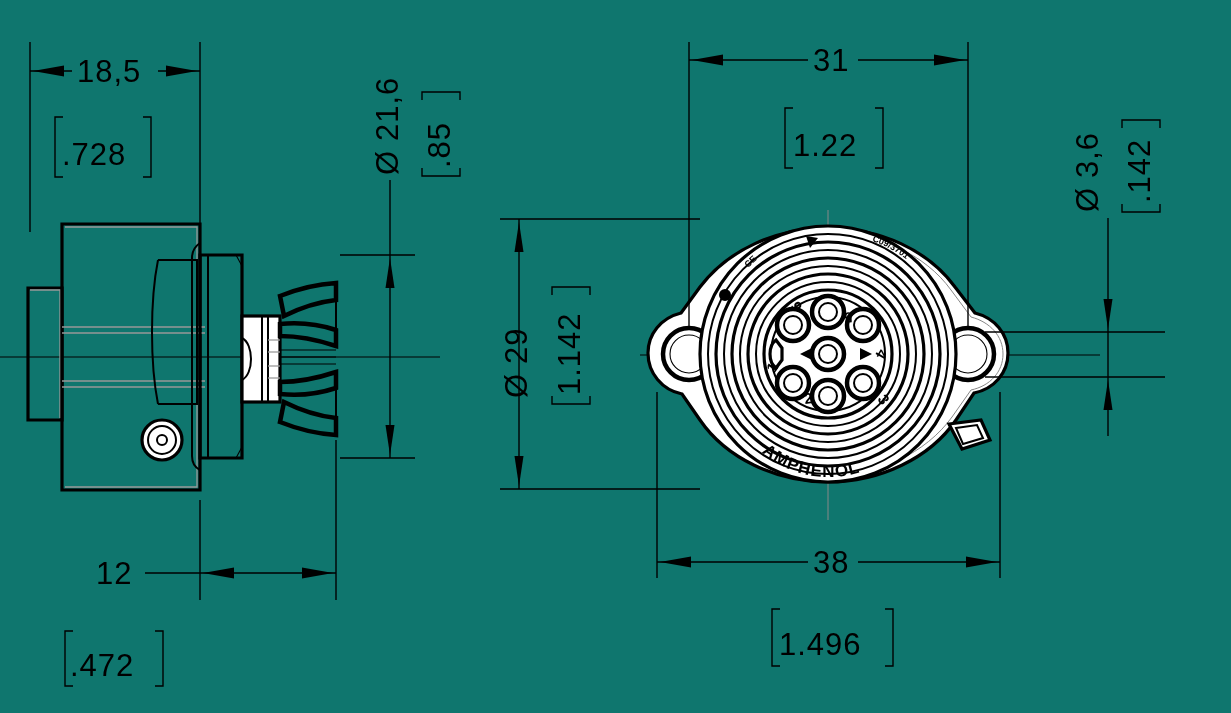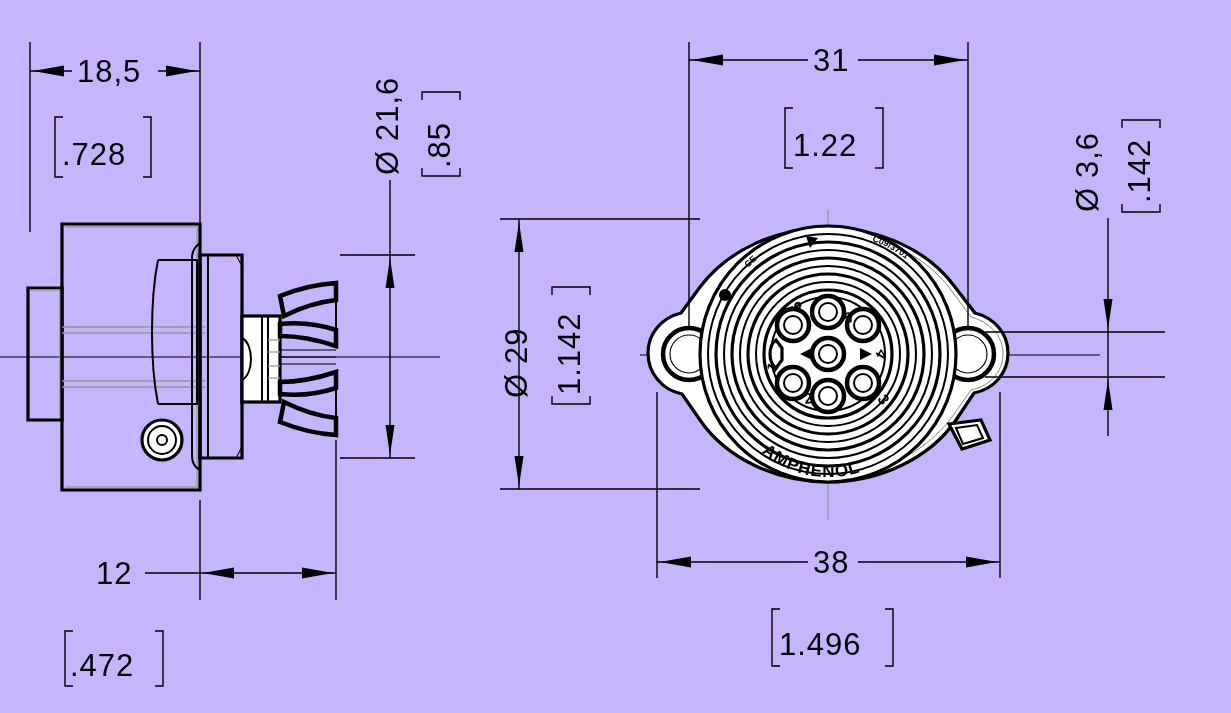--- a/index.html
+++ b/index.html
@@ -1,19 +1,19 @@
 <!DOCTYPE html>
 <html><head>
 <meta charset="utf-8">
 <title>Connector Technical Drawing</title>
 <style>
   html,body{margin:0;padding:0;background:#ffffff;}
   body{width:1231px;height:713px;position:relative;overflow:hidden;
        font-family:"Liberation Sans",sans-serif;color:#000;}
-  #sheet{position:absolute;left:0;top:0;width:1231px;height:713px;background:#c4b5fd;}
+  #sheet{position:absolute;left:0;top:0;width:1231px;height:713px;background:#0f766e;}
   svg{position:absolute;left:0;top:0;}
   .dimtext{font-family:"Liberation Sans",sans-serif;font-size:31px;letter-spacing:1px;
            fill:#000;stroke:none;}
   .pinnum{font-family:"Liberation Sans",sans-serif;font-size:15px;font-weight:bold;
           fill:#000;stroke:none;}
   .brandtext{font-family:"Liberation Sans",sans-serif;font-size:17px;font-weight:bold;
              fill:#000;stroke:none;letter-spacing:1px;}
   .micro{font-family:"Liberation Sans",sans-serif;font-size:9px;font-weight:bold;
          fill:#000;stroke:none;}
   .thin{fill:none;stroke:#000;stroke-width:1.1;}

